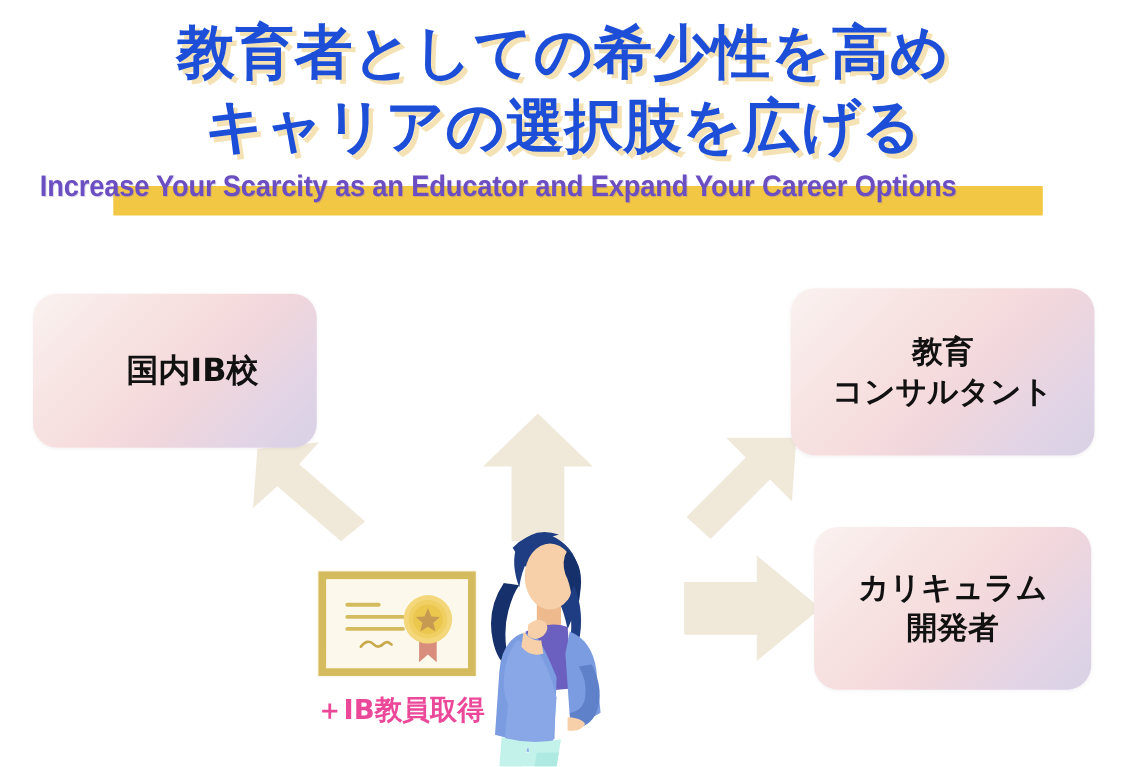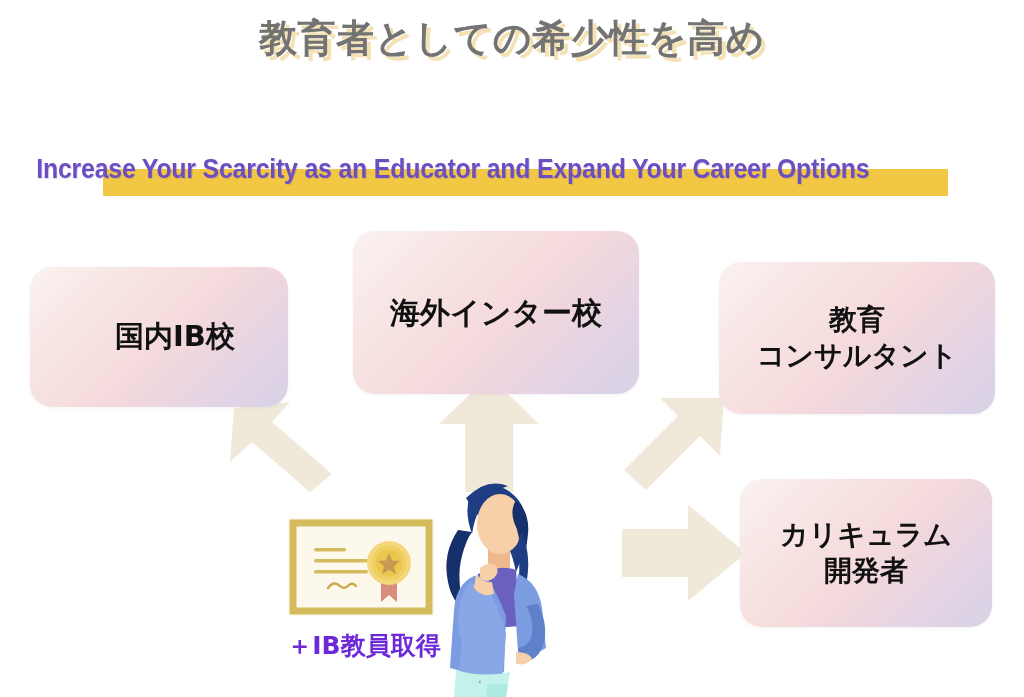--- a/index.html
+++ b/index.html
@@ -23,23 +23,23 @@
   .title-block {
     position: absolute;
     left: 0;
     top: 14px;
     width: 1024px;
     text-align: center;
   }
   .title-line {
     font-family: "DejaVu Sans", "Liberation Sans", sans-serif;
     font-weight: bold;
-    font-size: 38px;
+    font-size: 53px;
     line-height: 1.28;
-    color: #737373;
+    color: #1d4ed8;
     letter-spacing: 0.5px;
     text-shadow: 4px 4px 0 #f4e2b4;
     white-space: nowrap;
   }
 
   
   .subtitle-wrap {
     position: absolute;
     left: 0;
     top: 152px;
@@ -125,41 +125,42 @@
   
   #cert-caption {
     position: absolute;
     left: 256px;
     top: 629px;
     width: 216px;
     text-align: center;
     font-family: "DejaVu Sans", "Liberation Sans", sans-serif;
     font-weight: bold;
     font-size: 25px;
-    color: #6d28d9;
+    color: #ec4899;
     white-space: nowrap;
   }
 
   
   #person {
     position: absolute;
     left: 426px;
     top: 470px;
     width: 132px;
     height: 227px;
   }
   #person svg { display: block; width: 100%; height: 100%; }
 </style>
 </head>
 <body>
 
 <div id="slide">
 
   <div class="title-block">
     <div class="title-line">教育者としての希少性を高め</div>
+    <div class="title-line">キャリアの選択肢を広げる</div>
   </div>
 
   <div class="subtitle-wrap">
     <div class="subtitle-bar"></div>
     <div class="subtitle-text">Increase Your Scarcity as an Educator and Expand Your Career Options</div>
   </div>
 
   <div class="arrow" id="arrow-up-left">
     <svg viewBox="0 0 110 96" xmlns="http://www.w3.org/2000/svg" aria-hidden="true">
       <path d="M6 12 L62 6 L44 26 L104 78 L82 96 L24 46 L2 66 Z" fill="#f0e9da"></path>
@@ -181,23 +182,20 @@
   <div class="arrow" id="arrow-right">
     <svg viewBox="0 0 128 100" xmlns="http://www.w3.org/2000/svg" aria-hidden="true">
       <path d="M68 2 L126 50 L68 98 L68 74 L2 74 L2 26 L68 26 Z" fill="#f0e9da"></path>
     </svg>
   </div>
 
   <div class="card" id="card-domestic">
     <span class="card-label">国内IB校</span>
   </div>
 
-  <div class="card" id="card-overseas">
-    <span class="card-label">海外インター校</span>
-  </div>
 
   <div class="card" id="card-consultant">
     <span class="card-label">教育
 コンサルタント</span>
   </div>
 
   <div class="card" id="card-curriculum">
     <span class="card-label">カリキュラム
 開発者</span>
   </div>

